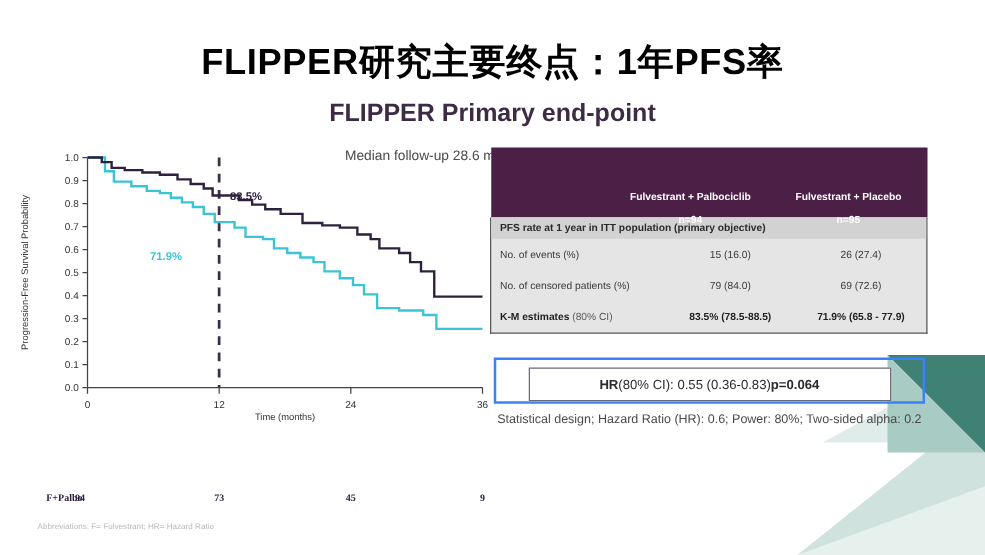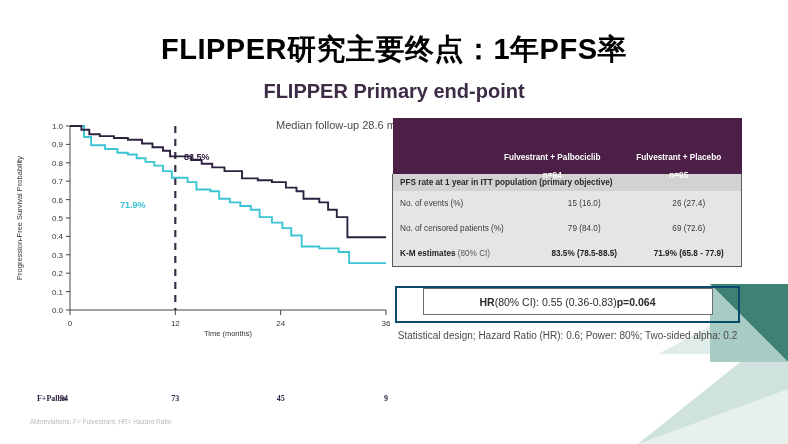--- a/index.html
+++ b/index.html
@@ -48,22 +48,22 @@
                color:#2a2a2a;padding:4px 0 4px 7px;}
   #tbody .row{display:flex;align-items:center;height:25px;font-size:8.2px;
               color:#3a3a3a;}
   #tbody .row .lbl{flex:0 0 132px;padding-left:7px;}
   #tbody .row .v{flex:1;text-align:center;}
   #tbody .row.km{font-weight:bold;color:#1e1e1e;}
   .thin{font-weight:normal;color:#5a5a5a;}
 
   
   #hrwrap{position:absolute;left:395px;top:286px;width:345px;height:37px;
-          border:2px solid #0c4a6e;box-sizing:border-box;
-          display:flex;align-items:flex-start;justify-content:center;}
+          border:2px solid #3b82f6;box-sizing:border-box;
+          display:flex;align-items:flex-end;justify-content:center;}
   #hrbox{width:288px;height:25px;border:1.4px solid #6b6b78;background:#fff;
          display:flex;align-items:center;justify-content:center;
          font-size:10.5px;color:#2b2b2b;white-space:nowrap;}
   #statdesign{position:absolute;left:393px;top:329px;width:349px;
               text-align:center;font-size:10px;color:#4a4a4a;line-height:1.35;}
 </style>
 </head>
 <body>
 
 <svg id="deco" viewBox="0 0 190 160" preserveAspectRatio="none">

